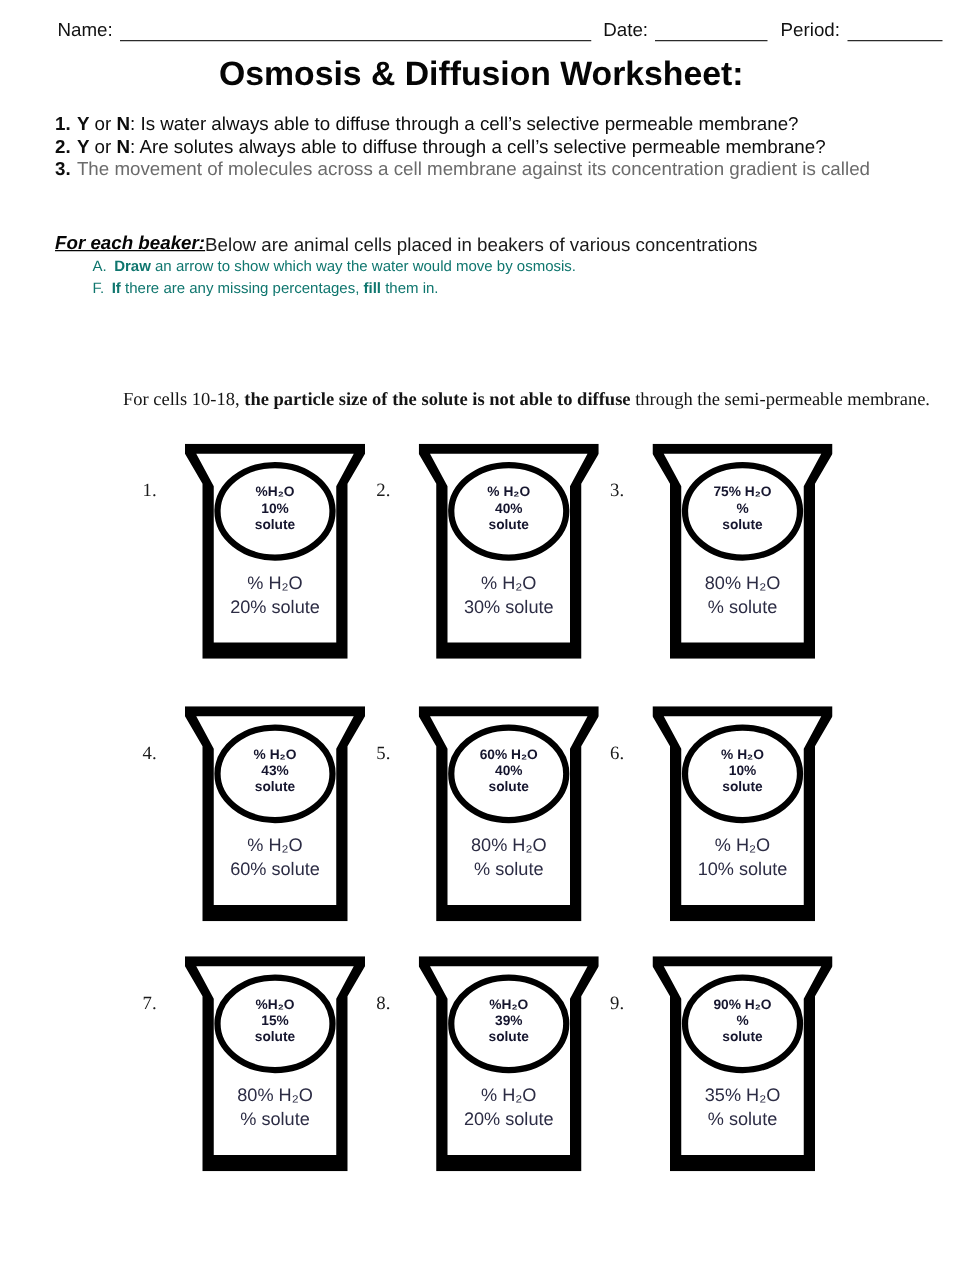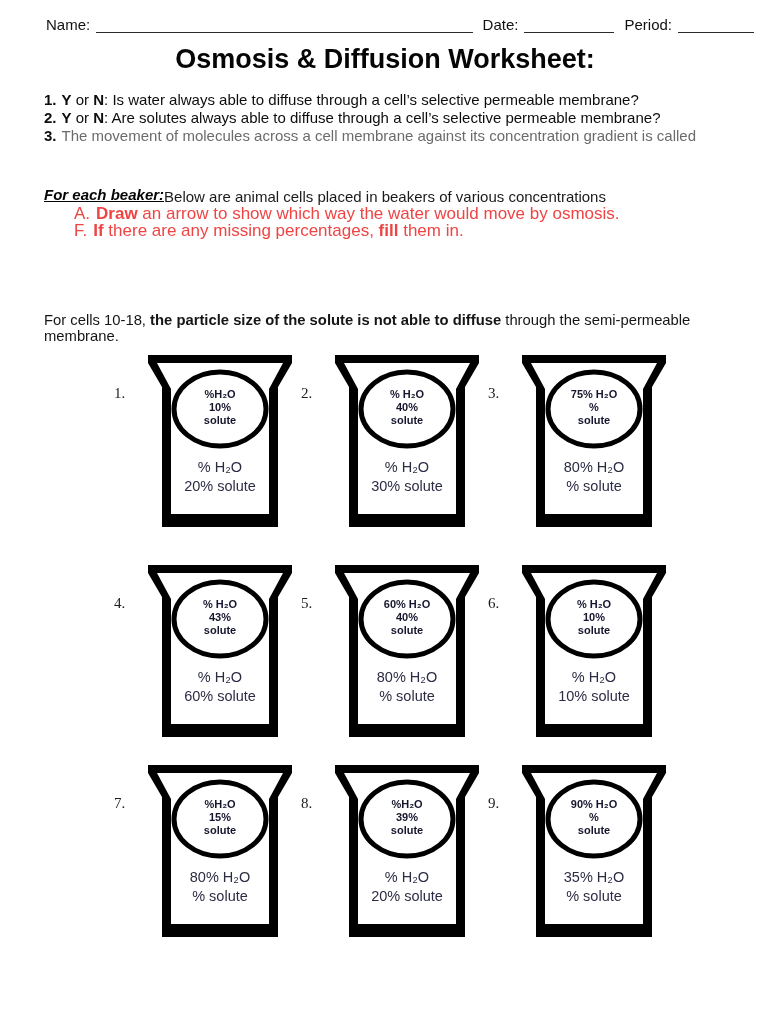--- a/index.html
+++ b/index.html
@@ -30,27 +30,27 @@
   .questions { position:absolute; top:91px; left:44px; width:726px; font-size:15px; line-height:18px; }
   .q-num { font-weight:bold; margin-right:5px; }
   .q3-text { color:#6b6b6b; }
   .blanks-line { margin-top:4px; color:#8d8d8d; letter-spacing:0.5px; }
   .blanks-line .gap { display:inline-block; width:14px; }
   .blanks-line .dot { color:#111; }
 
   
   .intro-line { position:absolute; top:169px; left:0; width:770px; text-align:center; font-size:15px; color:#1a1a1a;margin-top:19px; }
   .for-each { position:absolute; top:186px; left:44px; font-size:15px; font-weight:bold; text-decoration:underline; color:#050505;font-style:italic; }
-  .items { position:absolute; top:205px; left:74px; width:690px; font-size:17px; line-height:17.4px; color:#ef4444; }
+  .items { position:absolute; top:205px; left:74px; width:690px; font-size:12px; line-height:17.4px; color:#0f766e; }
   .items .letter { margin-right:6px; }
 
   
   .note {
     position:absolute; top:312px; left:44px; width:700px;
-    font-family:Liberation Sans, sans-serif; font-size:14.8px; color:#151515;
+    font-family:Liberation Serif, serif; font-size:14.8px; color:#151515;text-align:right;
   }
 
   
   .beaker-unit { position:absolute; width:144px; height:172px; }
   .bnum {
     position:absolute; left:-34px; top:30px;
     font-family:"Liberation Serif", serif; font-size:15px; color:#1c1c1c;
   }
   .cell-text {
     position:absolute; left:26px; top:33px; width:92px; text-align:center;

